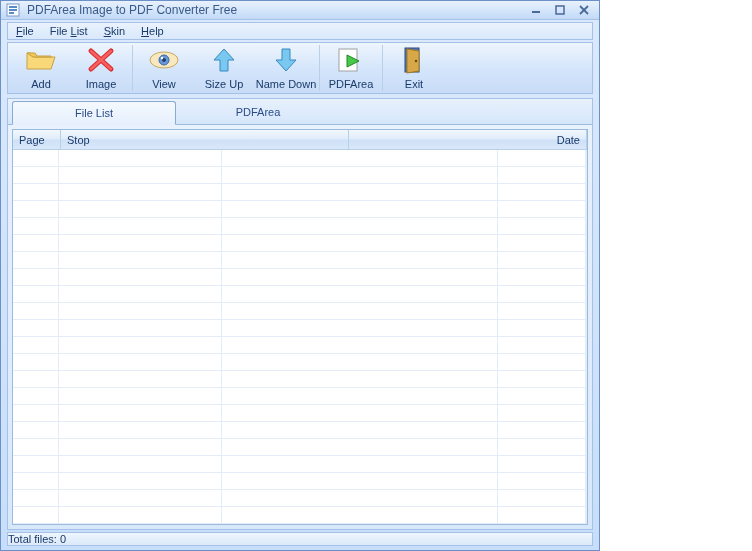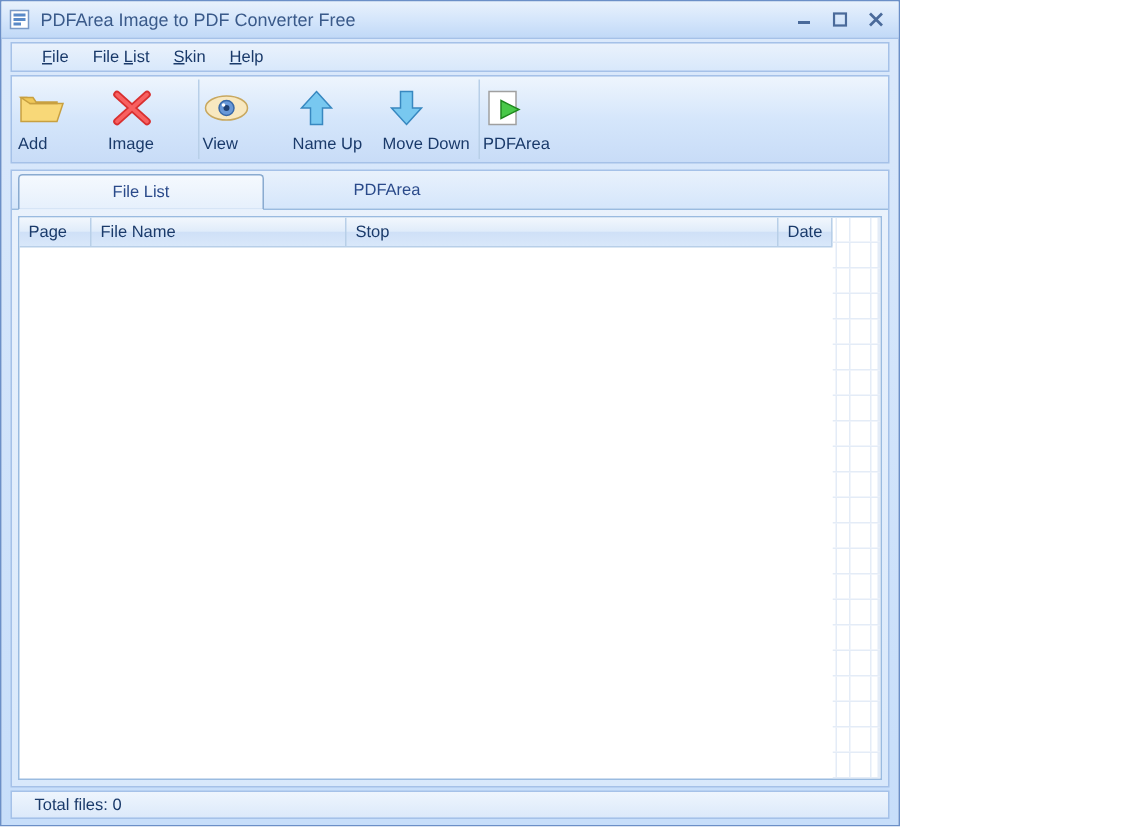--- a/index.html
+++ b/index.html
@@ -3,51 +3,51 @@
 <meta charset="utf-8">
 <style>
 * { box-sizing: border-box; margin: 0; padding: 0; }
 body { font-family: Tahoma, sans-serif; font-size: 11px; background: #fff; overflow: hidden; }
 .window { width: 600px; height: 551px; background: linear-gradient(to bottom, #dbe9fb 0%, #c7defa 100%); border: 1px solid #6b8fc7; display: flex; flex-direction: column; }
 .titlebar { height: 26px; background: linear-gradient(to bottom, #e8f1fc 0%, #d5e6fb 50%, #c1d9f7 100%); display: flex; align-items: center; padding: 0 4px; border-bottom: 1px solid #a5c1e8; }
 .titlebar-icon { width: 16px; height: 16px; margin-right: 6px; display: flex; align-items: center; justify-content: center; }
 .titlebar-title { flex: 1; color: #3a5a8a; font-size: 12px; }
 .titlebar-controls { display: flex; gap: 2px; }
 .titlebar-btn { width: 22px; height: 18px; display: flex; align-items: center; justify-content: center; color: #4a6a9a; cursor: pointer; font-size: 13px; font-weight: bold; }
-.menubar { height: 22px; background: linear-gradient(to bottom, #eaf2fc, #d8e8fb); border: 1px solid #a5c1e8; margin: 2px 6px 0 6px; display: flex; align-items: center; padding: 0 12px; }
+.menubar { height: 22px; background: linear-gradient(to bottom, #eaf2fc, #d8e8fb); border: 1px solid #a5c1e8; margin: 2px 6px 0 6px; display: flex; align-items: center; padding: 0 0; }
 .menu-item { padding: 2px 8px; color: #1a3a6a; cursor: pointer; }
 .menu-item u { text-decoration: underline; }
 .toolbar { height: 62px; background: linear-gradient(to bottom, #eef5fd 0%, #d5e6fb 50%, #c8dcf7 100%); border: 1px solid #a5c1e8; margin: 2px 6px 0 6px; display: flex; align-items: stretch; padding: 2px; }
 .tool-group { display: flex; border-right: 1px solid #b8cfe8; padding: 0 1px; }
 .tool-group:last-child { border-right: none; }
-.tool-btn { width: 64px; display: flex; flex-direction: column; align-items: flex-start; justify-content: center; gap: 4px; cursor: pointer; border: 1px solid transparent; border-radius: 2px; }
+.tool-btn { width: 64px; display: flex; flex-direction: column; align-items: center; justify-content: center; gap: 4px; cursor: pointer; border: 1px solid transparent; border-radius: 2px; }
 .tool-btn.narrow { width: 60px; }
 .tool-icon { width: 32px; height: 28px; display: flex; align-items: center; justify-content: center; }
 .tool-label { color: #1a3a6a; font-size: 11px; }
 .content { flex: 1; margin: 4px 6px 2px 6px; display: flex; flex-direction: column; background: linear-gradient(to bottom, #eaf2fc, #d8e8fb); border: 1px solid #a5c1e8; }
 .tabs { height: 26px; display: flex; align-items: flex-end; background: linear-gradient(to bottom, #e8f1fc, #d5e6fb); border-bottom: 1px solid #9abbe0; padding-left: 4px; padding-top: 2px; }
 .tab { width: 164px; height: 24px; display: flex; align-items: center; justify-content: center; color: #2a4a8a; cursor: pointer; font-size: 11px; }
 .tab.active { background: linear-gradient(to bottom, #f5f9fe, #e6f0fc); border: 1px solid #8aabd0; border-bottom: 1px solid #e6f0fc; border-radius: 3px 3px 0 0; margin-bottom: -1px; position: relative; z-index: 1; }
-.grid-wrap { flex: 1; margin: 4px; border: 1px solid #9abbe0; background: #fff; display: flex; overflow: hidden; }
+.grid-wrap { flex: 1; margin: 4px; border: 1px solid #9abbe0; background: #fff; display: flex; flex-direction: column; overflow: hidden; }
 .grid-header { height: 20px; background: linear-gradient(to bottom, #f2f7fd 0%, #e0ecfa 48%, #cfe0f7 52%, #d9e8fa 100%); display: flex; border-bottom: 1px solid #b8cfe8; }
 .col { border-right: 1px solid #b8cfe8; padding: 3px 6px; color: #1a3a6a; display: flex; align-items: center; }
 .col-page { width: 48px; }
 .col-fname { width: 170px; }
 .col-path { width: 288px; }
 .col-isize { width: 92px; justify-content: flex-end; }
 .col-date { flex: 1; justify-content: flex-end; }
 .grid-body { flex: 1; overflow: auto; }
 .grid-row { height: 17px; display: flex; border-bottom: 1px solid #e4ecf7; }
 .grid-row .cell { border-right: 1px solid #e4ecf7; }
 .cell-page { width: 48px; }
 .cell-fname { width: 170px; }
 .cell-path { width: 288px; }
 .cell-isize { width: 92px; }
 .cell-date { flex: 1; }
-.statusbar { height: 20px; margin: 0 6px 4px 6px; background: linear-gradient(to bottom, #eef5fd, #dce9fa); border: 1px solid #a5c1e8; display: flex; align-items: center; padding: 0 15px; color: #1a3a6a; }
+.statusbar { height: 20px; margin: 0 6px 4px 6px; background: linear-gradient(to bottom, #eef5fd, #dce9fa); border: 1px solid #a5c1e8; display: flex; align-items: center; padding: 0 0; color: #1a3a6a; }
 </style>
 </head>
 <body>
 
 <div class="window">
   <div class="titlebar">
     <div class="titlebar-icon">
       <svg width="14" height="14" viewBox="0 0 14 14">
           <rect x="1" y="1" width="12" height="12" fill="#fff" stroke="#7a9ac7"></rect>
           <rect x="3" y="3" width="8" height="2" fill="#5a8ac7"></rect>
@@ -115,53 +115,64 @@
             </svg>
         </div>
         <span class="tool-label">View</span>
       </div>
       <div class="tool-btn narrow">
         <div class="tool-icon">
           <svg width="24" height="26" viewBox="0 0 24 26">
               <path d="M12 2 L22 13 L16 13 L16 24 L8 24 L8 13 L2 13 Z" fill="#78c8f0" stroke="#3888c0"></path>
             </svg>
         </div>
-        <span class="tool-label">Name Up</span>
+        <span class="tool-label">Size Up</span>
       </div>
       <div class="tool-btn">
         <div class="tool-icon">
           <svg width="24" height="26" viewBox="0 0 24 26">
               <path d="M12 24 L22 13 L16 13 L16 2 L8 2 L8 13 L2 13 Z" fill="#78c8f0" stroke="#3888c0"></path>
             </svg>
         </div>
-        <span class="tool-label">Move Down</span>
+        <span class="tool-label">Name Down</span>
       </div>
     </div>
     <div class="tool-group">
       <div class="tool-btn narrow">
         <div class="tool-icon">
           <svg width="28" height="26" viewBox="0 0 28 26">
               <rect x="2" y="2" width="18" height="22" fill="#fff" stroke="#a0a0a0"></rect>
               <path d="M10 8 L22 14 L10 20 Z" fill="#48c848" stroke="#208820"></path>
             </svg>
         </div>
         <span class="tool-label">PDFArea</span>
+      </div>
+    </div>
+    <div class="tool-group">
+      <div class="tool-btn narrow">
+        <div class="tool-icon">
+          <svg width="26" height="28" viewBox="0 0 26 28">
+              <rect x="4" y="2" width="14" height="24" fill="#5878b0" stroke="#304878"></rect>
+              <path d="M6 3 L18 5 L18 25 L6 27 Z" fill="#d8a848" stroke="#a07820"></path>
+              <circle cx="15" cy="15" r="1.2" fill="#604810"></circle>
+            </svg>
+        </div>
+        <span class="tool-label">Exit</span>
       </div>
     </div>
   </div>
 
   <div class="content">
     <div class="tabs">
       <div class="tab active">File List</div>
       <div class="tab">PDFArea</div>
     </div>
     <div class="grid-wrap">
       <div class="grid-header">
         <div class="col col-page">Page</div>
-        <div class="col col-fname">File Name</div>
         <div class="col col-path">Stop</div>
         <div class="col col-date">Date</div>
       </div>
       <div class="grid-body" id="grid-body">
           <div class="grid-row">
             <div class="cell cell-page"></div>
             <div class="cell cell-fname"></div>
             <div class="cell cell-path"></div>
             <div class="cell cell-isize"></div>
             <div class="cell cell-date"></div>

